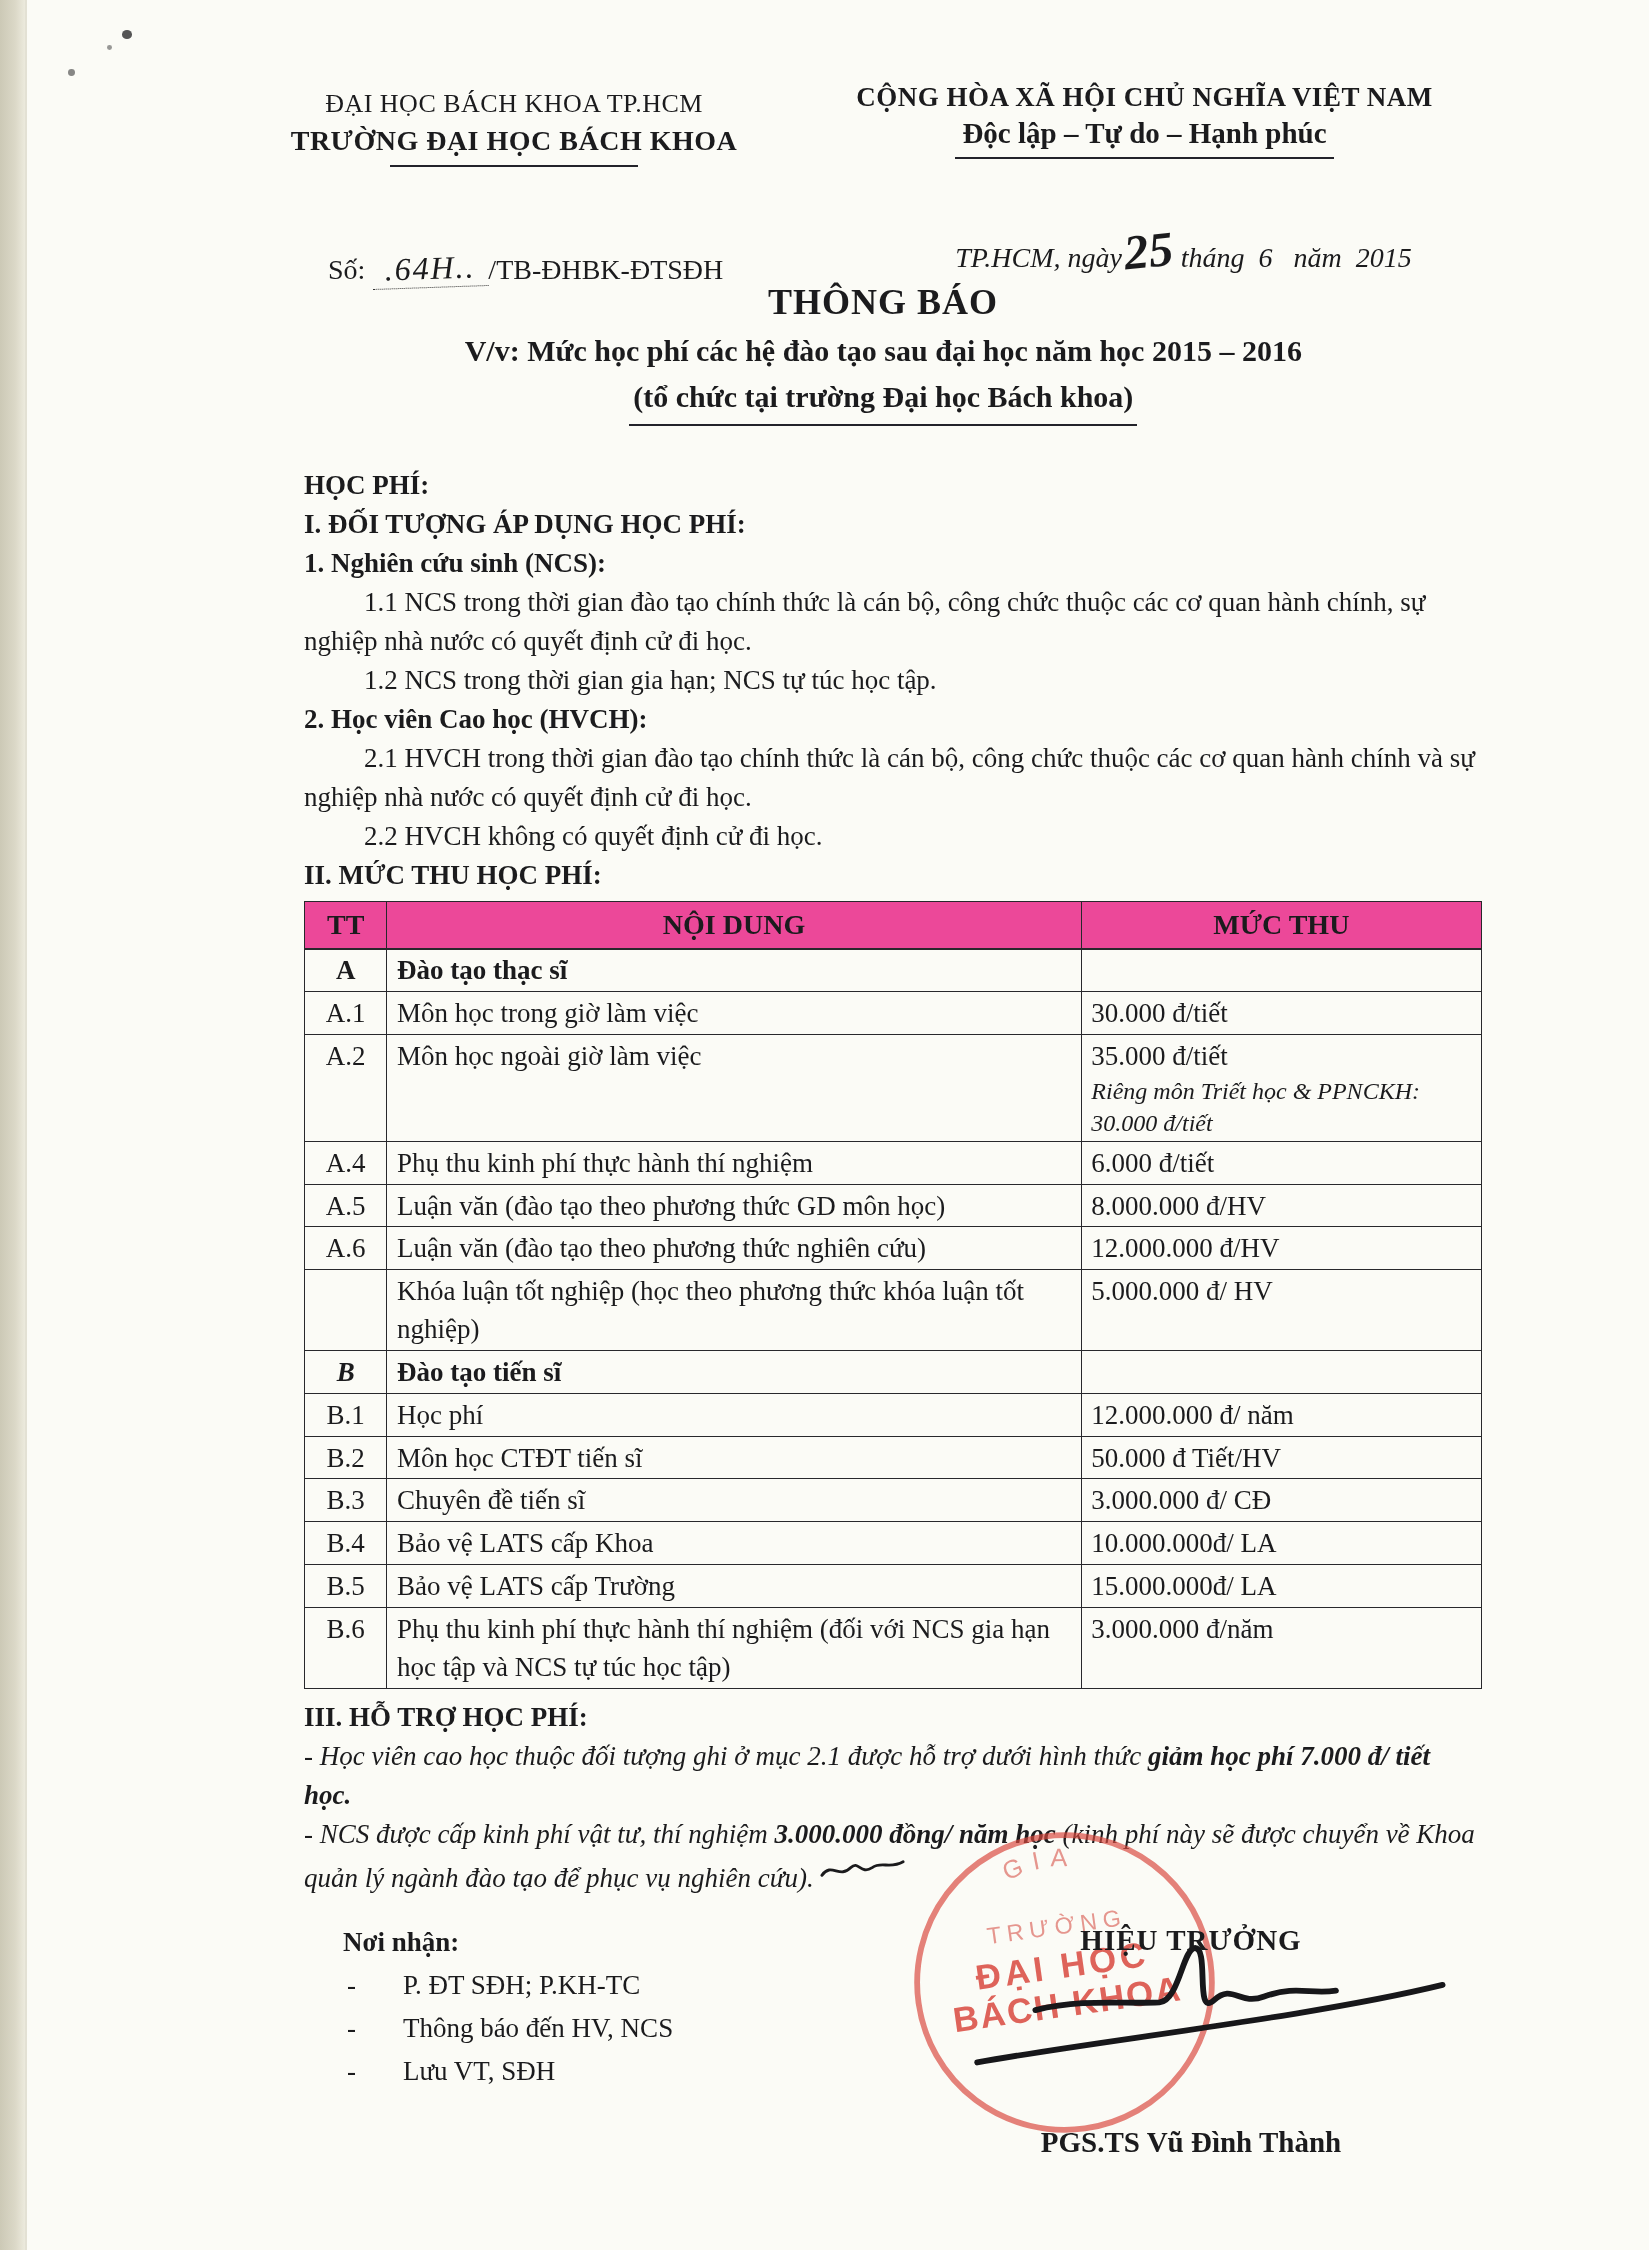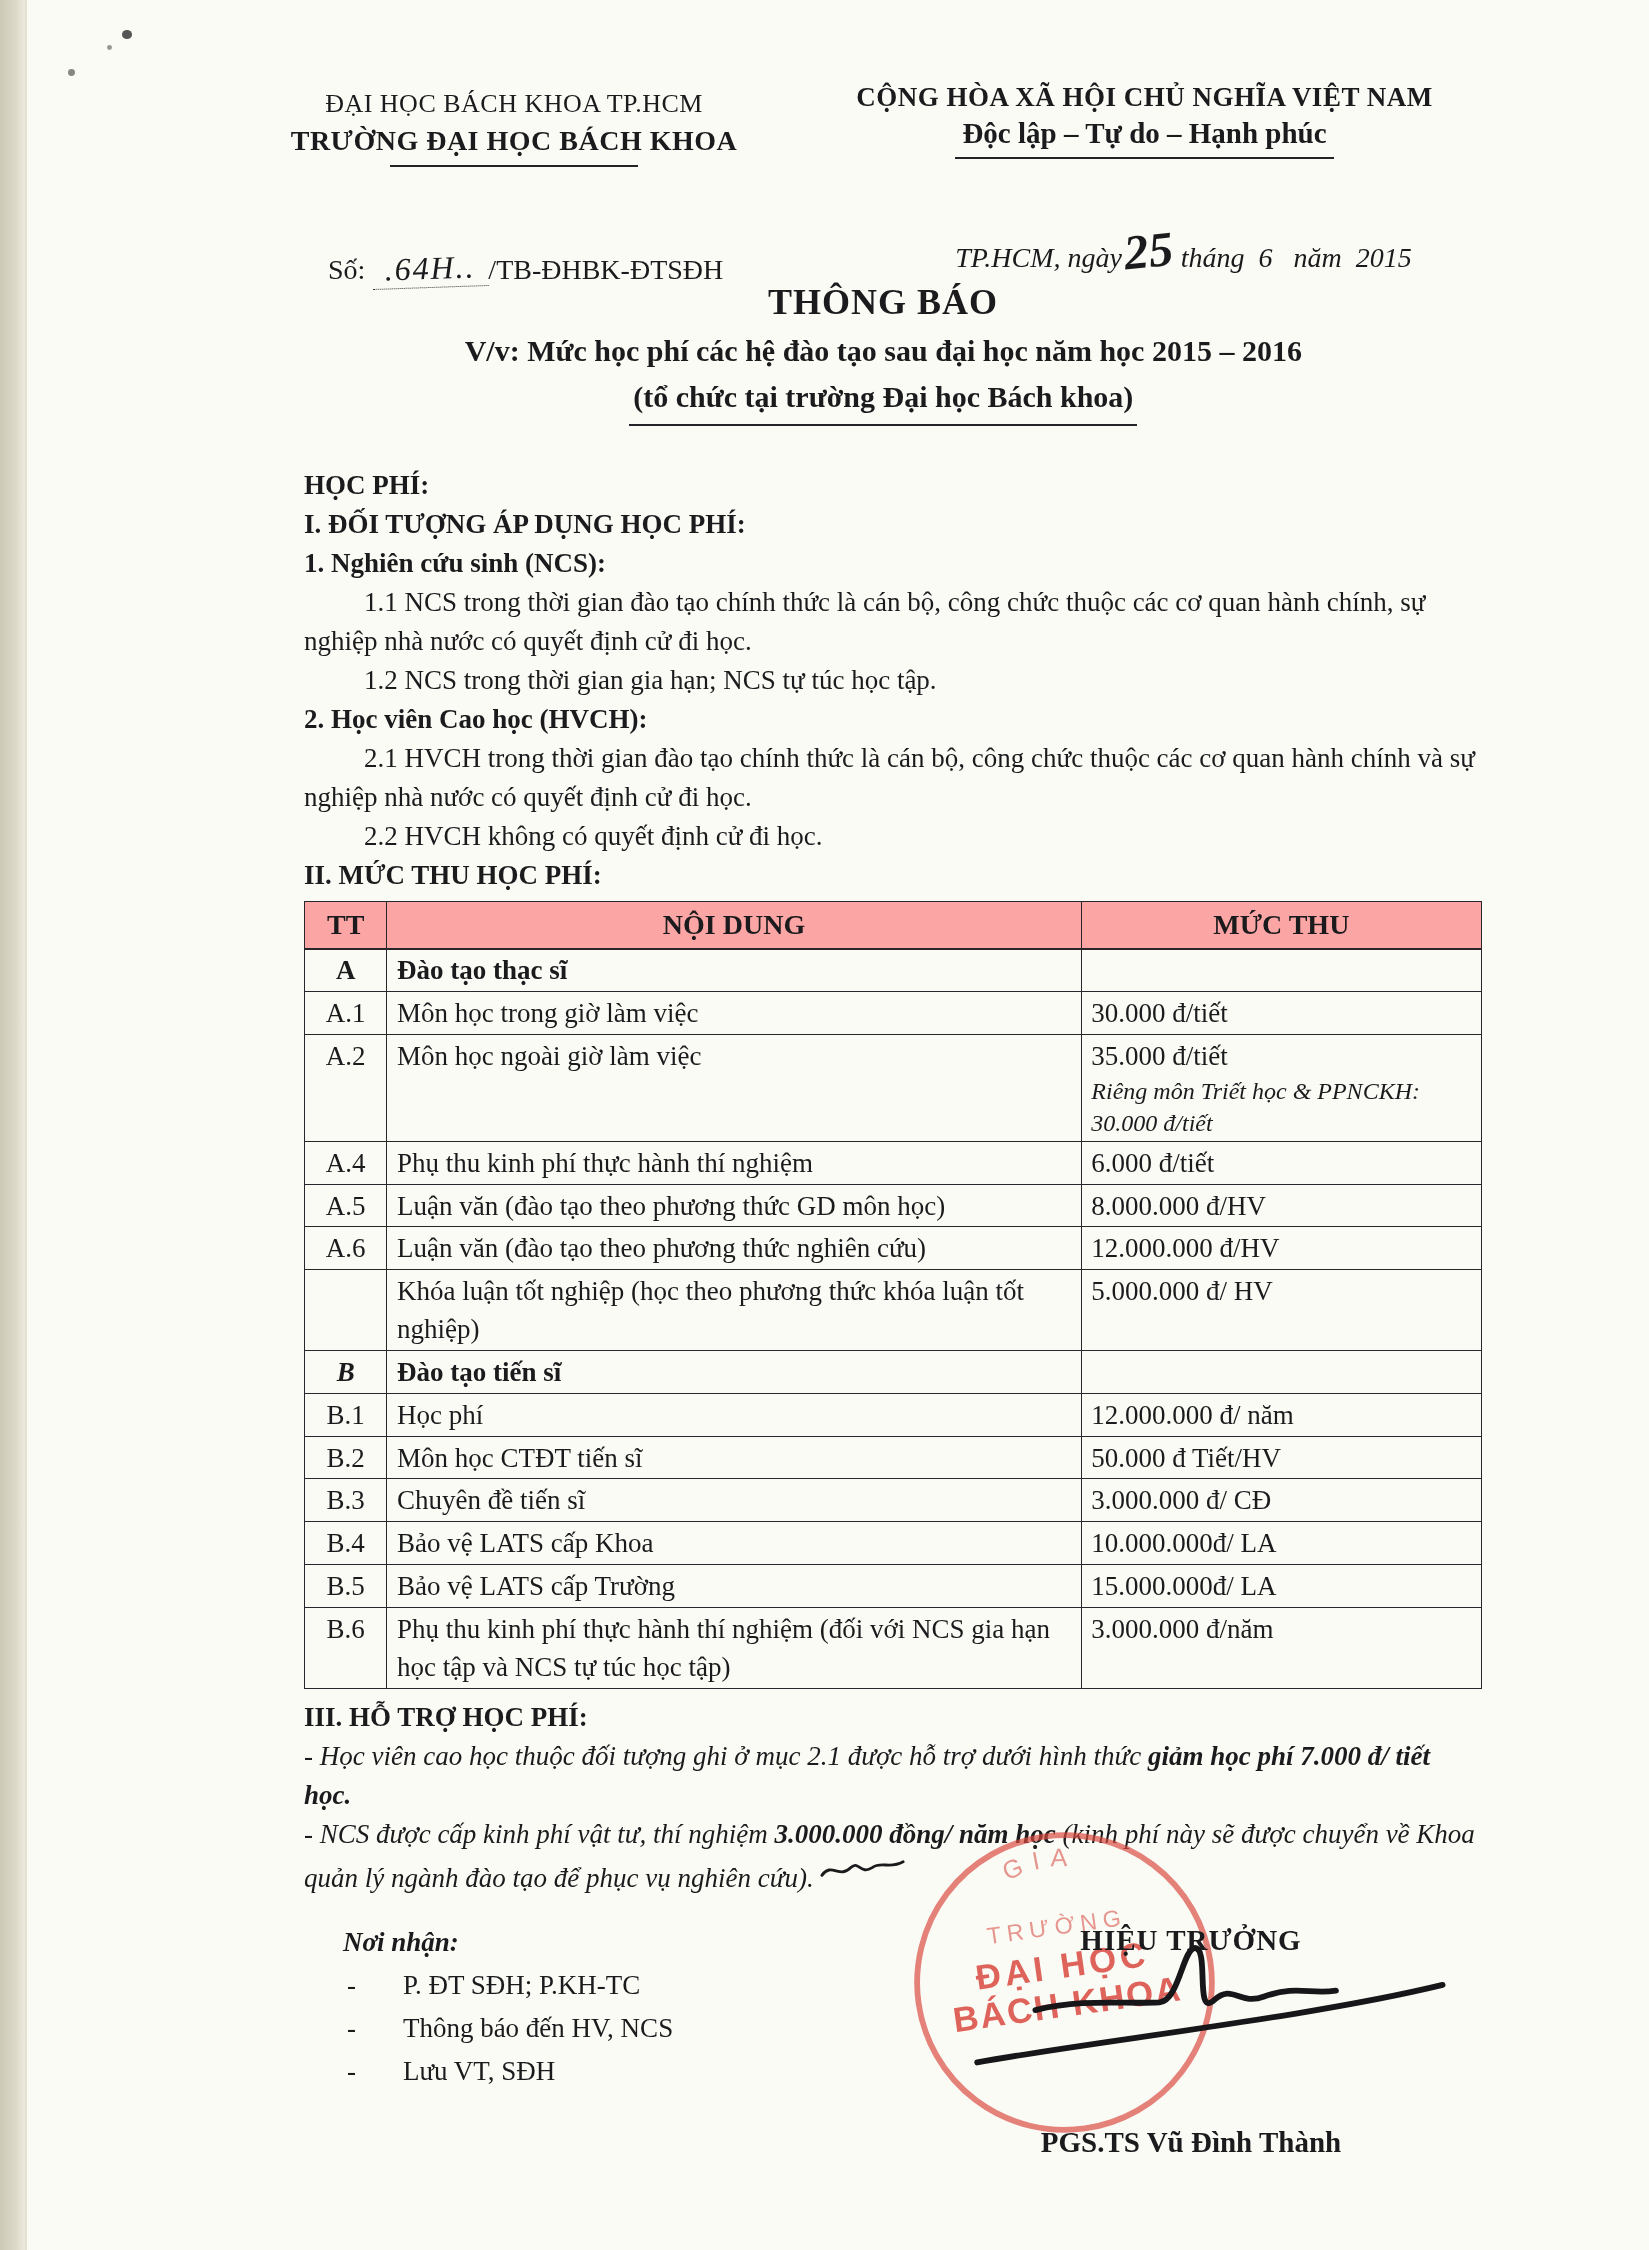--- a/index.html
+++ b/index.html
@@ -42,35 +42,35 @@
   
   .docbody{position:absolute;left:304px;top:466px;width:1178px;font-size:27px;line-height:39px;}
   .docbody p{margin:0;}
   .b{font-weight:bold;}
   .ind{text-indent:60px;}
   .sec{font-weight:bold;}
 
   
   table.fee{width:100%;border-collapse:collapse;margin:5.8px 0 9.7px;font-size:27px;}
   table.fee th,table.fee td{border:1.9px solid #28282c;vertical-align:top;padding:1.9px 9.7px;line-height:38px;}
-  table.fee th{background:#fca5a5;text-align:center;font-size:28px;padding:3.9px 5.8px;
+  table.fee th{background:#ec4899;text-align:center;font-size:28px;padding:3.9px 5.8px;
                border-bottom:2.9px solid #28282c;}
   td.tt{width:62px;text-align:center;padding:1.9px 3.9px;}
   td.amt{width:380px;text-align:left;}
   .tt-b{font-weight:bold;}
   .tt-bi{font-weight:bold;font-style:italic;}
   .note{font-style:italic;font-size:24px;line-height:32px;}
 
   
   .s3p{font-style:italic;}
 
   
   .footerrow{display:flex;margin-top:23px;}
   .recips{margin-left:39px;font-size:27px;line-height:43px;}
-  .recips-title{font-weight:bold;font-style:italic;}
+  .recips-title{font-weight:bold;}
   .recip-item{display:flex;}
   .recip-dash{width:56px;padding-left:3.9px;}
   .sig{position:relative;width:582px;margin-left:auto;text-align:center;}
   .sig-title{font-size:29px;font-weight:bold;letter-spacing:1px;position:relative;z-index:3;}
   .sig-name{font-size:29px;font-weight:bold;margin-top:163px;position:relative;z-index:3;}
   .stamp{position:absolute;left:-9.7px;top:-113px;width:349px;height:349px;z-index:1;
          transform:rotate(-8deg);opacity:.85;}
   .signature{position:absolute;left:19.4px;top:-3.9px;width:543px;height:223px;z-index:2;}
   .flourish{display:inline-block;vertical-align:baseline;margin-left:3.9px;}
 </style>

